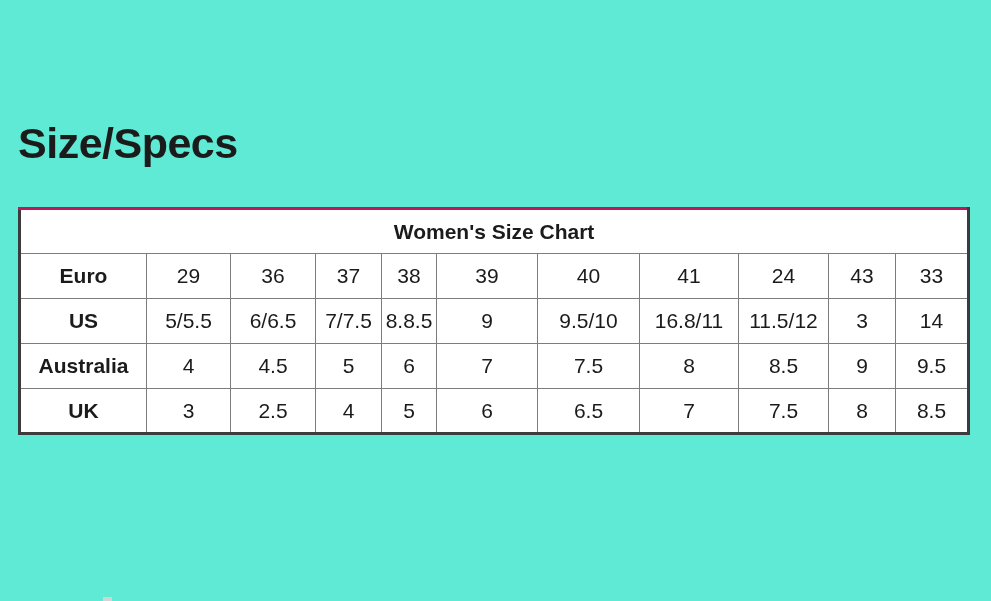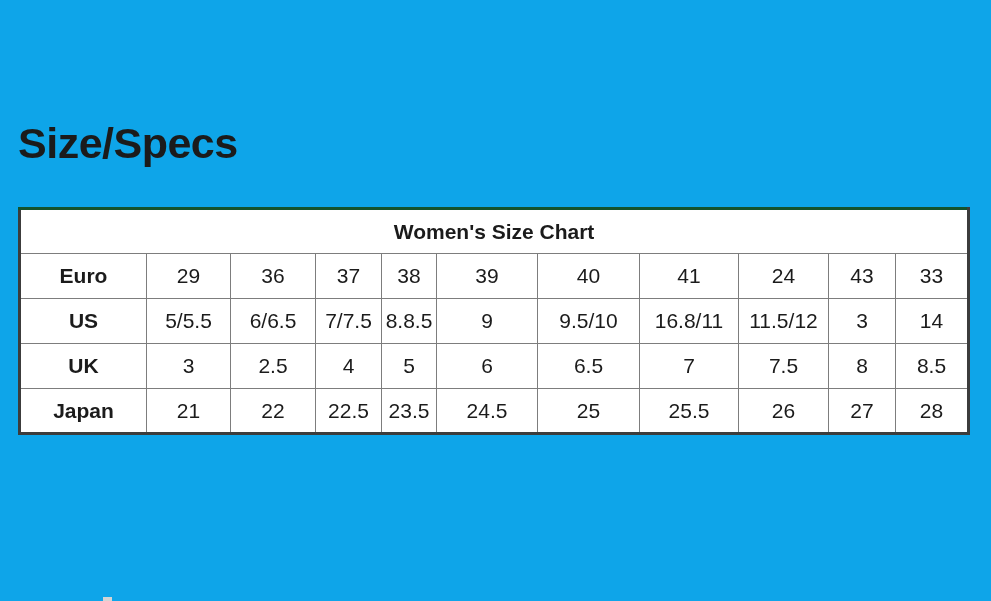--- a/index.html
+++ b/index.html
@@ -5,21 +5,21 @@
   * { margin: 0; padding: 0; box-sizing: border-box; }
   html, body {
     background: #ffffff;
     font-family: "Liberation Sans", sans-serif;
     color: #1b1b1b;
   }
   .page {
     position: relative;
     width: 991px;
     height: 601px;
-    background: #0ea5e9;
+    background: #5eead4;
     overflow: hidden;
   }
   .content {
     padding-left: 18px;
     padding-right: 20px;
   }
   .page-title {
     margin-top: 120px;
     font-size: 43px;
     line-height: 1.1;
@@ -41,21 +41,21 @@
     text-align: center;
     vertical-align: middle;
     height: 45px;
     font-size: 21px;
     padding: 1px 2px;
     overflow: hidden;
     white-space: nowrap;
   }
   
   table.size-chart { border: 3px solid #3c3c3c; }
-  table.size-chart tr:first-child td { border-top: 3px solid #14532d; }
+  table.size-chart tr:first-child td { border-top: 3px solid #be185d; }
   table.size-chart tr:last-child td, table.size-chart tr:last-child th { border-bottom: 3px solid #3c3c3c; }
   table.size-chart tr td:first-child, table.size-chart tr th:first-child { border-left: 3px solid #3c3c3c; }
   table.size-chart tr td:last-child { border-right: 3px solid #3c3c3c; }
 
   td.chart-title {
     font-weight: 700;
     font-size: 20px;
     height: 48px;
   }
   th.row-label {
@@ -121,44 +121,44 @@
             <td class="size-val">7/7.5</td>
             <td class="size-val">8.8.5</td>
             <td class="size-val">9</td>
             <td class="size-val">9.5/10</td>
             <td class="size-val">16.8/11</td>
             <td class="size-val">11.5/12</td>
             <td class="size-val">3</td>
             <td class="size-val">14</td>
           </tr>
           <tr>
+            <th class="row-label">Australia</th>
+            <td class="size-val">4</td>
+            <td class="size-val">4.5</td>
+            <td class="size-val">5</td>
+            <td class="size-val">6</td>
+            <td class="size-val">7</td>
+            <td class="size-val">7.5</td>
+            <td class="size-val">8</td>
+            <td class="size-val">8.5</td>
+            <td class="size-val">9</td>
+            <td class="size-val">9.5</td>
+          </tr>
+          <tr>
             <th class="row-label">UK</th>
             <td class="size-val">3</td>
             <td class="size-val">2.5</td>
             <td class="size-val">4</td>
             <td class="size-val">5</td>
             <td class="size-val">6</td>
             <td class="size-val">6.5</td>
             <td class="size-val">7</td>
             <td class="size-val">7.5</td>
             <td class="size-val">8</td>
             <td class="size-val">8.5</td>
           </tr>
-          <tr>
-            <th class="row-label">Japan</th>
-            <td class="size-val">21</td>
-            <td class="size-val">22</td>
-            <td class="size-val">22.5</td>
-            <td class="size-val">23.5</td>
-            <td class="size-val">24.5</td>
-            <td class="size-val">25</td>
-            <td class="size-val">25.5</td>
-            <td class="size-val">26</td>
-            <td class="size-val">27</td>
-            <td class="size-val">28</td>
-          </tr>
         </tbody>
       </table>
     </div>
   </div>
 
   <div class="below-fold-fragment"></div>
 </div>
 
 </body></html>

